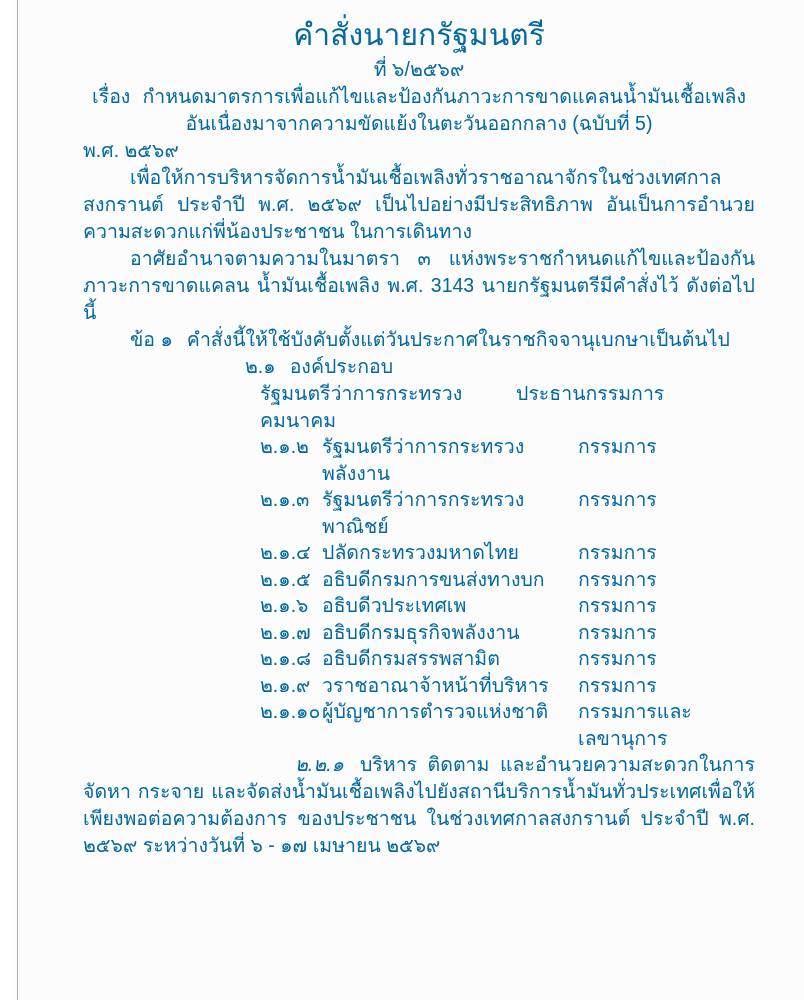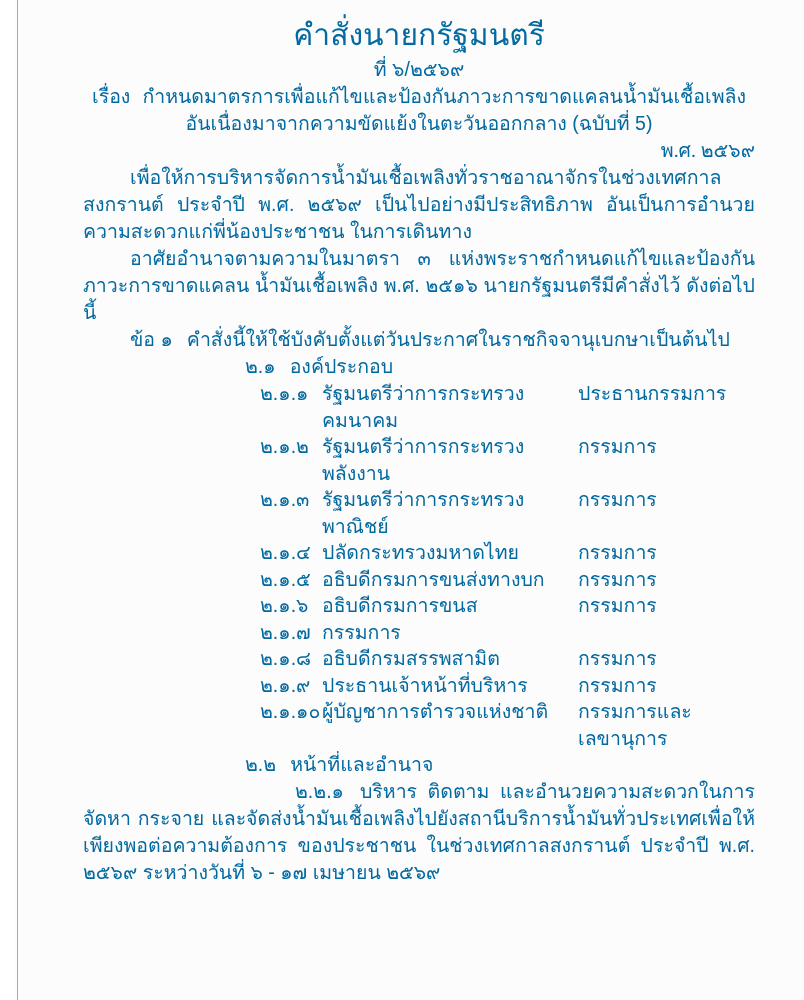--- a/index.html
+++ b/index.html
@@ -28,37 +28,37 @@
   }
   .title {
     text-align: center;
     font-size: 30px;
     line-height: 42px;
     font-weight: 500;
   }
   .cline { text-align: center; }
   .subject-line { text-align: center; }
   .subj-label { margin-right: 12px; }
-  .year-line { text-align: right; font-family: Liberation Serif, serif; }
+  .year-line { text-align: left; }
   .body-start { margin-top: 11px; }
   p.para {
     margin: 0;
     text-indent: 47px;
     text-align: justify;
   }
   .cl-no { margin-right: 14px; }
   .sec-head { margin-left: 162px; }
   .sec-no { margin-right: 14px; }
   .committee { margin-left: 177px; line-height: 26.5px; }
   .crow { display: flex; }
   .c-no { width: 62px; flex: none; }
   .c-name { width: 256px; flex: none; }
   .c-role { flex: 1; }
   p.duty { text-indent: 212px; }
-  .duty-no { margin-right: 16px; }
+  .duty-no { margin-right: 16px; font-style: italic; }
 </style>
 </head>
 <body>
 
 <div class="page">
   <div class="scan-line"></div>
 
   <div class="content">
 
     <div class="title">คำสั่งนายกรัฐมนตรี</div>
@@ -66,31 +66,30 @@
     <div class="cline">ที่ ๖/๒๕๖๙</div>
 
     <div class="subject-line"><span class="subj-label">เรื่อง</span><span>กำหนดมาตรการเพื่อแก้ไขและป้องกันภาวะการขาดแคลนน้ำมันเชื้อเพลิง</span></div>
 
     <div class="subject-line">อันเนื่องมาจากความขัดแย้งในตะวันออกกลาง (ฉบับที่ 5)</div>
 
     <div class="year-line">พ.ศ. ๒๕๖๙</div>
 
     <p class="para body-start">เพื่อให้การบริหารจัดการน้ำมันเชื้อเพลิงทั่วราชอาณาจักรในช่วงเทศกาลสงกรานต์ ประจำปี พ.ศ. ๒๕๖๙ เป็นไปอย่างมีประสิทธิภาพ อันเป็นการอำนวยความสะดวกแก่พี่น้องประชาชน ในการเดินทาง</p>
 
-    <p class="para">อาศัยอำนาจตามความในมาตรา ๓ แห่งพระราชกำหนดแก้ไขและป้องกันภาวะการขาดแคลน น้ำมันเชื้อเพลิง พ.ศ. ๒๕๑๖ นายกรัฐมนตรีมีคำสั่งไว้ ดังต่อไปนี้</p>
+    <p class="para">อาศัยอำนาจตามความในมาตรา ๓ แห่งพระราชกำหนดแก้ไขและป้องกันภาวะการขาดแคลน น้ำมันเชื้อเพลิง พ.ศ. 3143 นายกรัฐมนตรีมีคำสั่งไว้ ดังต่อไปนี้</p>
 
     <p class="para"><span class="cl-no">ข้อ ๑</span><span>คำสั่งนี้ให้ใช้บังคับตั้งแต่วันประกาศในราชกิจจานุเบกษาเป็นต้นไป</span></p>
 
 
     <div class="sec-head"><span class="sec-no">๒.๑</span><span>องค์ประกอบ</span></div>
 
     <div class="committee">
 
       <div class="crow">
-        <span class="c-no">๒.๑.๑</span>
         <span class="c-name">รัฐมนตรีว่าการกระทรวงคมนาคม</span>
         <span class="c-role">ประธานกรรมการ</span>
       </div>
 
       <div class="crow">
         <span class="c-no">๒.๑.๒</span>
         <span class="c-name">รัฐมนตรีว่าการกระทรวงพลังงาน</span>
         <span class="c-role">กรรมการ</span>
       </div>
 
@@ -107,53 +106,53 @@
       </div>
 
       <div class="crow">
         <span class="c-no">๒.๑.๕</span>
         <span class="c-name">อธิบดีกรมการขนส่งทางบก</span>
         <span class="c-role">กรรมการ</span>
       </div>
 
       <div class="crow">
         <span class="c-no">๒.๑.๖</span>
-        <span class="c-name">อธิบดีกรมการขนส</span>
+        <span class="c-name">อธิบดีวประเทศเพ</span>
         <span class="c-role">กรรมการ</span>
       </div>
 
       <div class="crow">
         <span class="c-no">๒.๑.๗</span>
+        <span class="c-name">อธิบดีกรมธุรกิจพลังงาน</span>
         <span class="c-role">กรรมการ</span>
       </div>
 
       <div class="crow">
         <span class="c-no">๒.๑.๘</span>
         <span class="c-name">อธิบดีกรมสรรพสามิต</span>
         <span class="c-role">กรรมการ</span>
       </div>
 
       <div class="crow">
         <span class="c-no">๒.๑.๙</span>
-        <span class="c-name">ประธานเจ้าหน้าที่บริหาร</span>
+        <span class="c-name">วราชอาณาจ้าหน้าที่บริหาร</span>
         <span class="c-role">กรรมการ</span>
       </div>
 
 
       <div class="crow">
         <span class="c-no"></span>
         <span class="c-role"></span>
       </div>
 
       <div class="crow">
         <span class="c-no">๒.๑.๑๐</span>
         <span class="c-name">ผู้บัญชาการตำรวจแห่งชาติ</span>
         <span class="c-role">กรรมการและเลขานุการ</span>
       </div>
 
     </div>
 
-    <div class="sec-head"><span class="sec-no">๒.๒</span><span>หน้าที่และอำนาจ</span></div>
 
     <p class="para duty"><span class="duty-no">๒.๒.๑</span><span>บริหาร ติดตาม และอำนวยความสะดวกในการจัดหา กระจาย และจัดส่งน้ำมันเชื้อเพลิงไปยังสถานีบริการน้ำมันทั่วประเทศเพื่อให้เพียงพอต่อความต้องการ ของประชาชน ในช่วงเทศกาลสงกรานต์ ประจำปี พ.ศ. ๒๕๖๙ ระหว่างวันที่ ๖ - ๑๗ เมษายน ๒๕๖๙</span></p>
 
   </div>
 </div>
 
 </body></html>

